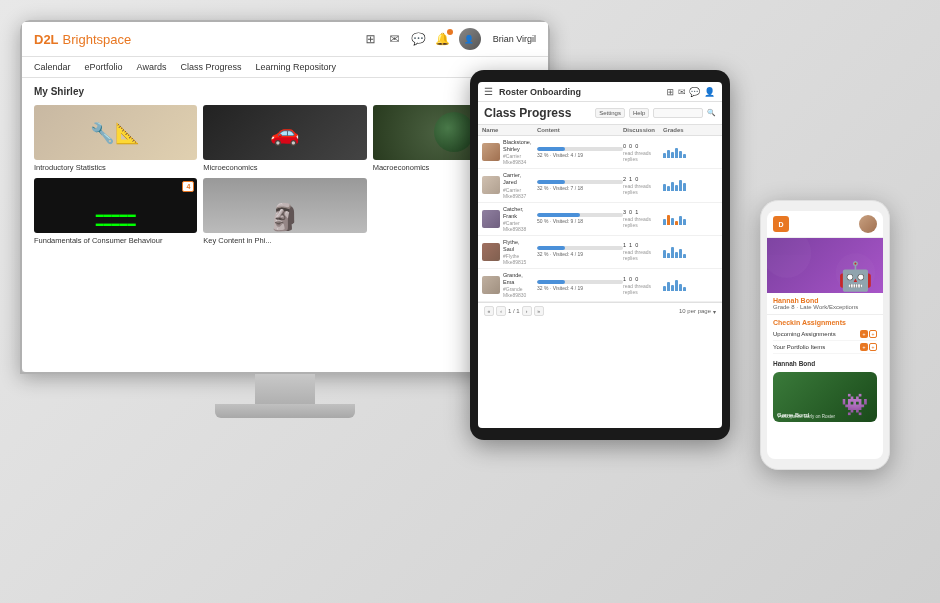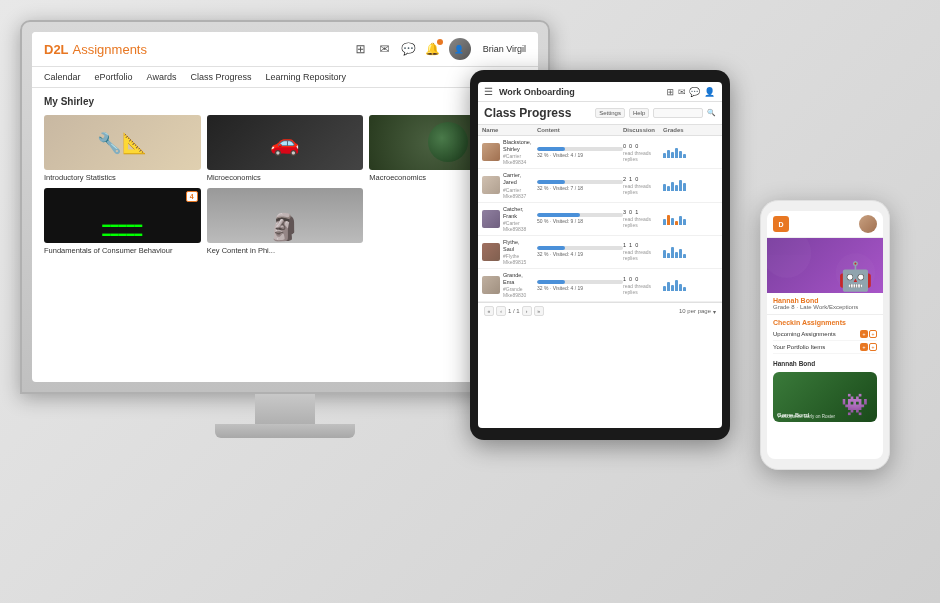--- a/index.html
+++ b/index.html
@@ -25,21 +25,20 @@
     .monitor {
       position: absolute;
       left: 20px;
       top: 20px;
       width: 530px;
       height: 430px;
     }
     .monitor-frame {
       background: linear-gradient(180deg, #d8d8d8 0%, #c0c0c0 100%);
       border-radius: 10px 10px 0 0;
-      padding: 10px;
       border: 2px solid #b0b0b0;
       box-shadow: 0 4px 20px rgba(0,0,0,0.3);
     }
     .monitor-screen {
       background: #fff;
       border-radius: 4px;
       overflow: hidden;
       width: 100%;
       height: 350px;
     }
@@ -628,21 +627,21 @@
 <body>
 
 <div class="scene">
 
   <div class="monitor">
     <div class="monitor-frame">
       <div class="monitor-screen">
 
         <div class="app-header">
           <span class="logo-d2l">D2L</span>
-          <span class="logo-brightspace">Assignments</span>
+          <span class="logo-brightspace">Brightspace</span>
           <div class="header-spacer"></div>
           <div class="header-icons">
             <div class="header-icon">⊞</div>
             <div class="header-icon">✉</div>
             <div class="header-icon">💬</div>
             <div class="header-icon notif-badge">
               🔔
               <div class="notif-dot"></div>
             </div>
             <div class="user-avatar-small">👤</div>
@@ -709,21 +708,21 @@
     <div class="monitor-neck"></div>
     <div class="monitor-base"></div>
   </div>
 
   <div class="tablet">
     <div class="tablet-frame">
       <div class="tablet-screen">
 
         <div class="tablet-header">
           <span class="hamburger">☰</span>
-          <span class="tablet-title">Work Onboarding</span>
+          <span class="tablet-title">Roster Onboarding</span>
           <div class="tablet-icons">
             <span class="tablet-icon">⊞</span>
             <span class="tablet-icon">✉</span>
             <span class="tablet-icon">💬</span>
             <span class="tablet-icon">👤</span>
           </div>
         </div>
 
         <div class="cp-header">
           <span class="cp-title">Class Progress</span>

